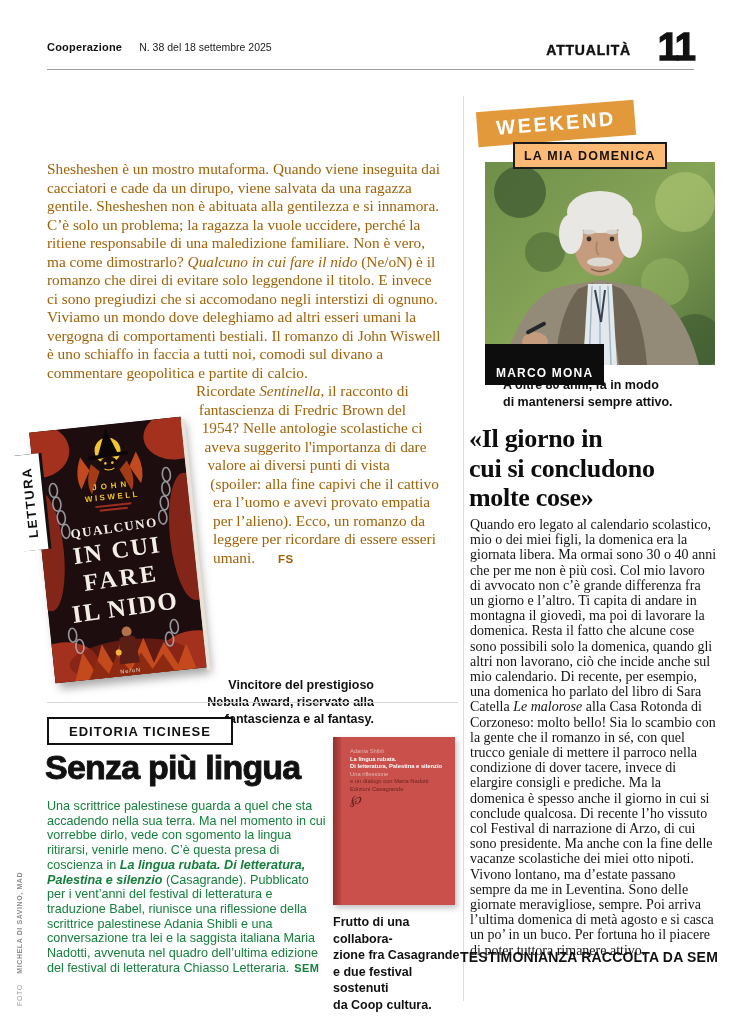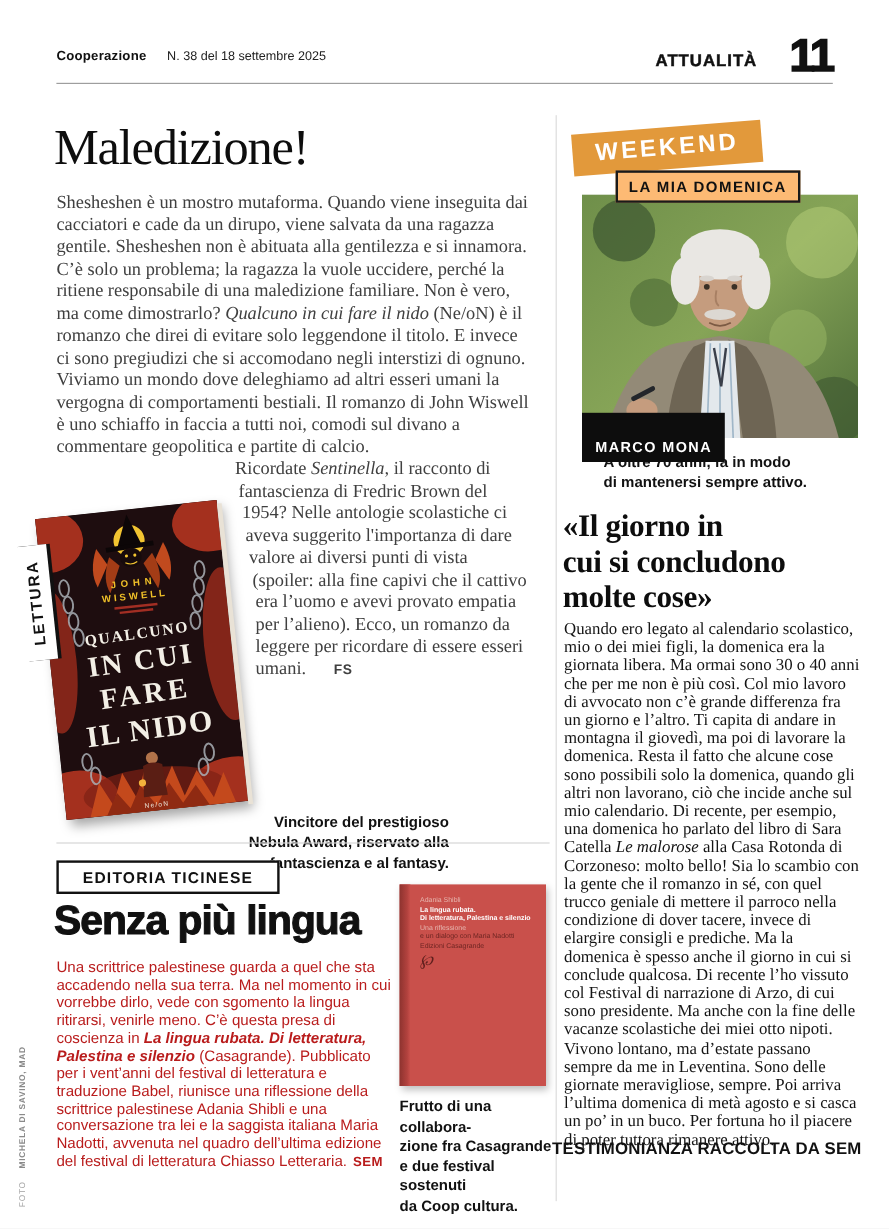--- a/index.html
+++ b/index.html
@@ -12,21 +12,21 @@
   .hdr-section{position:absolute;right:110px;top:42px;font-weight:bold;font-size:14px;
                letter-spacing:.8px;-webkit-text-stroke:.4px #111;}
   .hdr-page{position:absolute;right:47px;top:26px;font-weight:bold;font-size:38px;
             letter-spacing:-2px;-webkit-text-stroke:1.4px #111;}
   .hdr-rule{position:absolute;left:47px;right:47px;top:69px;height:1px;background:#9e9e9e;}
   .col-rule{position:absolute;left:463px;top:96px;height:905px;width:1px;background:#dcdcdc;}
   
   .t1{position:absolute;left:45px;top:100px;font-family:"Liberation Serif",serif;
       font-size:42px;letter-spacing:-1px;color:#0d0d0d;}
   .flow1{position:absolute;left:47px;top:160px;width:397px;font-family:"Liberation Serif",serif;
-         font-size:15.3px;line-height:18.5px;color:#404040;}
+         font-size:15.3px;line-height:18.5px;color:#a16207;}
   .flow1 p{margin:0;}
   .it{font-style:italic;}
   .bi{font-style:italic;font-weight:bold;}
   .initials{font-family:"Liberation Sans",sans-serif;font-weight:bold;font-size:11.5px;
             letter-spacing:.5px;margin-left:23px;}
   .book-spacer{float:left;width:158px;height:192px;shape-outside:polygon(0 0,146px 0,176px 192px,0 192px);
                margin-right:8px;}
   
   .book1{position:absolute;left:42px;top:424px;width:152px;height:252px;transform:rotate(-6deg);
          box-shadow:4px 6px 10px rgba(0,0,0,.35);background:#1c0e10;}
@@ -38,21 +38,21 @@
            font-weight:bold;font-size:13px;letter-spacing:1.5px;box-shadow:0 3px 0 #111;z-index:4;}
   .cap-nebula{position:absolute;left:196px;top:677px;width:178px;font-weight:bold;font-size:12.5px;
               line-height:17px;text-align:right;}
   .sec-rule{position:absolute;left:47px;top:702px;width:411px;height:1px;background:#d6d6d6;}
   
   .kicker{position:absolute;left:47px;top:717px;border:2px solid #111;padding:5px 20px 4px;
           font-weight:bold;font-size:13px;letter-spacing:1px;background:#fff;}
   .t2{position:absolute;left:45px;top:748px;font-weight:bold;font-size:34px;letter-spacing:-.8px;
       -webkit-text-stroke:.9px #111;}
   .flow2{position:absolute;left:47px;top:799px;width:280px;font-size:12.6px;line-height:14.7px;
-         color:#b91c1c;}
+         color:#15803d;}
   .sig{font-weight:bold;font-size:11px;letter-spacing:.4px;margin-left:5px;}
   
   .book2{position:absolute;left:333px;top:737px;width:122px;height:168px;background:#c9504b;
          box-shadow:2px 3px 6px rgba(0,0,0,.25);}
   .book2-spine{position:absolute;left:0;top:0;bottom:0;width:9px;
                background:linear-gradient(90deg,#8e332f,#b2423e 70%,#c9504b);}
   .book2-text{position:absolute;left:17px;top:11px;right:6px;font-size:5.8px;line-height:7.6px;}
   .b2-l1{color:#e6b5ae;}
   .b2-l2,.b2-l3{color:#ffffff;font-weight:bold;}
   .b2-l4{color:#e6b5ae;}
@@ -89,21 +89,20 @@
 
   <div class="hdr-left">
     <span class="hdr-mag">Cooperazione</span>
     <span class="hdr-issue">N. 38 del 18 settembre 2025</span>
   </div>
   <div class="hdr-section">ATTUALITÀ</div>
   <div class="hdr-page">11</div>
   <div class="hdr-rule"></div>
   <div class="col-rule"></div>
 
-  <div class="t1">Maledizione!</div>
   <div class="flow1">
     <p>Shesheshen è un mostro mutaforma. Quando viene inseguita dai cacciatori e cade da un dirupo, viene salvata da una ragazza gentile. Shesheshen non è abituata alla gentilezza e si innamora.</p>
     <p><span>C’è solo un problema; la ragazza la vuole uccidere, perché la ritiene responsabile di una maledizione familiare. Non è vero, ma come dimostrarlo? </span><span class="it">Qualcuno in cui fare il nido</span><span> (Ne/oN) è il romanzo che direi di evitare solo leggendone il titolo. E invece ci sono pregiudizi che si accomodano negli interstizi di ognuno.</span></p>
     <p>Viviamo un mondo dove deleghiamo ad altri esseri umani la vergogna di comportamenti bestiali. Il romanzo di John Wiswell è uno schiaffo in faccia a tutti noi, comodi sul divano a commentare geopolitica e partite di calcio.</p>
     <div class="book-spacer"></div>
     <p><span>Ricordate </span><span class="it">Sentinella</span><span>, il racconto di fantascienza di Fredric Brown del 1954? Nelle antologie scolastiche ci aveva suggerito l'importanza di dare valore ai diversi punti di vista (spoiler: alla fine capivi che il cattivo era l’uomo e avevi provato empatia per l’alieno). Ecco, un romanzo da leggere per ricordare di essere esseri umani.</span><span class="initials">FS</span></p>
   </div>
 
   <div class="book1">
     <svg width="152" height="252" viewBox="0 0 152 252">
@@ -240,21 +239,21 @@
       <ellipse cx="115" cy="100" rx="13" ry="4.6" fill="#dcd8d2"></ellipse>
       <path d="M106 107 Q115 112 124 107" stroke="#7c5a44" stroke-width="1.4" fill="none"></path>
 
       <ellipse cx="50" cy="180" rx="13" ry="10" fill="#c59c7e"></ellipse>
       <rect x="40" y="164" width="22" height="4" rx="2" transform="rotate(-28 51 166)" fill="#23262b"></rect>
     </svg>
   </div>
 
   <div class="name-badge">MARCO MONA</div>
   <div class="photo-cap">
-    <div>A oltre 70 anni, fa in modo</div>
+    <div>A oltre 80 anni, fa in modo</div>
     <div>di mantenersi sempre attivo.</div>
   </div>
 
   <div class="t3">
     <div>«Il giorno in</div>
     <div>cui si concludono</div>
     <div>molte cose»</div>
   </div>
 
   <div class="flow3">

